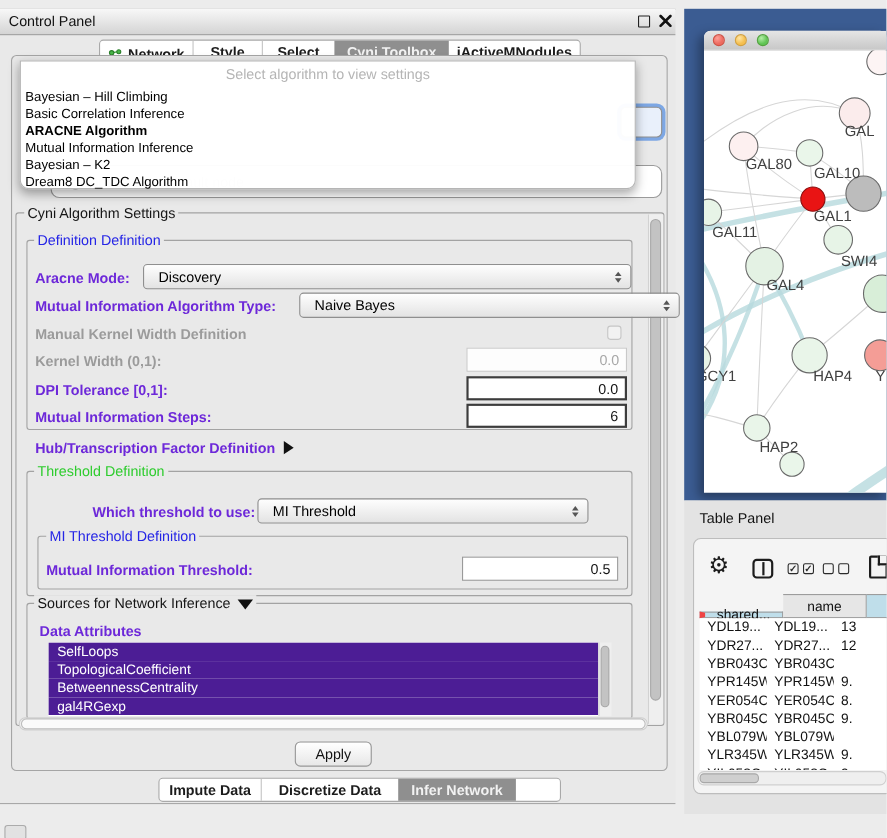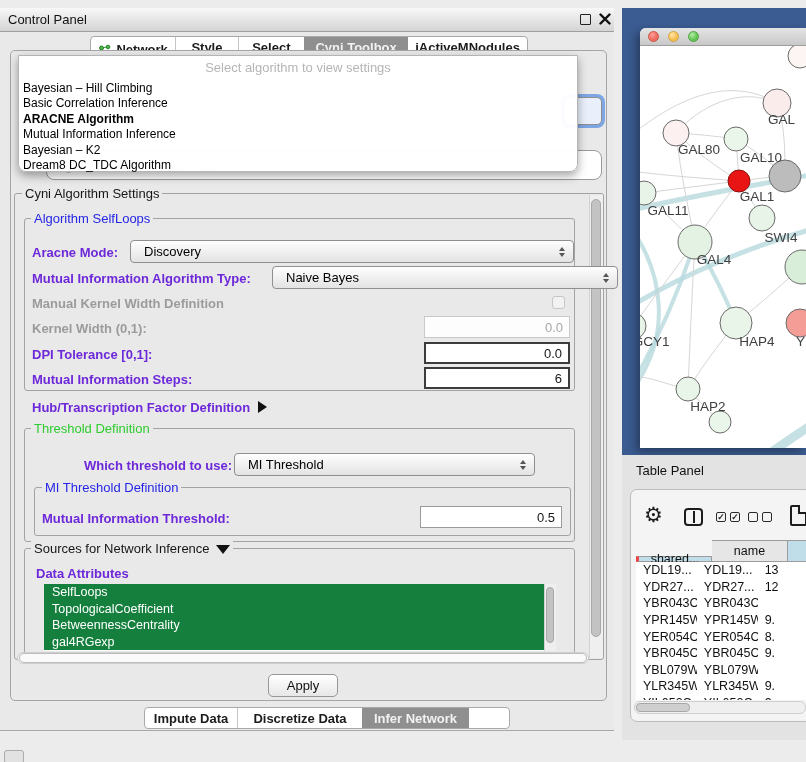--- a/index.html
+++ b/index.html
@@ -55,21 +55,21 @@
   .field.norm{border:1px solid #9a9a9a;}
 
   .checkbox{width:13px;height:13px;border:1px solid #c6c6c6;border-radius:3px;background:#f2f2f2;box-sizing:border-box;}
 
   .scroll-v{background:#efefef;border-left:1px solid #d2d2d2;box-sizing:border-box;}
   .thumb{background:#c3c3c3;border:1px solid #a8a8a8;border-radius:5px;box-sizing:border-box;}
   .scroll-h{background:#efefef;border:1px solid #cfcfcf;border-radius:6px;box-sizing:border-box;}
   .thumb-h{background:#fafafa;border:1px solid #bdbdbd;border-radius:5px;box-sizing:border-box;}
 
   .attr-list{background:#fff;overflow:hidden;}
-  .attr-item{height:16.5px;line-height:16.5px;padding-left:8px;font-size:12.5px;color:#fff;background:#15803d;white-space:nowrap;}
+  .attr-item{height:16.5px;line-height:16.5px;padding-left:8px;font-size:12.5px;color:#fff;background:#4c1d95;white-space:nowrap;}
 
   .btn{background:linear-gradient(#ffffff,#e7e7e7);border:1px solid #979797;border-radius:5px;font-size:13px;color:#111;
        display:flex;align-items:center;justify-content:center;box-sizing:border-box;}
 
   .tri-right{display:inline-block;width:0;height:0;border-top:6px solid transparent;border-bottom:6px solid transparent;border-left:9px solid #111;margin-left:8px;vertical-align:-1px;}
   .tri-down{display:inline-block;width:0;height:0;border-left:7px solid transparent;border-right:7px solid transparent;border-top:9px solid #111;margin-left:6px;vertical-align:-1px;}
 
   
   .desktop{left:622px;top:8px;width:184px;height:447px;background:#3b5c92;}
   .net-window{left:640px;top:28px;width:166px;height:420px;background:#fff;border-radius:6px 6px 0 0;box-shadow:-4px 4px 10px rgba(0,0,0,.35);}
@@ -86,21 +86,21 @@
   .tp-inner{left:630px;top:489px;width:182px;height:233px;background:#f4f4f4;border:1px solid #bdbdbd;border-radius:7px;box-sizing:border-box;}
   .gear{left:644px;top:504px;font-size:21px;color:#1c1c1c;line-height:21px;}
   .col-ico{left:684px;top:508px;width:19px;height:18px;border:2px solid #1c1c1c;border-radius:4px;box-sizing:border-box;}
   .col-ico::after{content:"";position:absolute;left:7px;top:1px;width:2px;height:12px;background:#1c1c1c;}
   .cb{width:10px;height:10px;border:1.5px solid #2a2a2a;border-radius:2px;display:inline-block;box-sizing:border-box;font-size:9px;line-height:8px;text-align:center;color:#2a2a2a;font-weight:bold;}
   .doc-ico{left:790px;top:505px;width:17px;height:21px;border:2px solid #1c1c1c;border-radius:2px;box-sizing:border-box;background:#f4f4f4;}
   .doc-ico::after{content:"";position:absolute;right:-2px;top:-2px;width:7px;height:7px;background:#f4f4f4;border-left:2px solid #1c1c1c;border-bottom:2px solid #1c1c1c;}
 
   .tbl-head{left:636px;top:540px;height:22px;display:flex;}
   .th{border:1px solid #9c9c9c;border-left:none;box-sizing:border-box;font-size:12.5px;display:flex;align-items:center;justify-content:center;color:#111;}
-  .th:first-child{border-left:3px solid #ef4444;margin-top:16px;}
+  .th:first-child{border-left:5px solid #ef4444;margin-top:16px;}
   .th.blue-h{background:#bfdeea;}
   .th.gray-h{background:#e6e6e6;}
   .tbl-rows{left:636px;top:562px;width:170px;height:138px;overflow:hidden;background:#fff;}
   .tr{display:flex;height:16.6px;align-items:center;}
   .td{font-size:12.5px;color:#111;white-space:nowrap;overflow:hidden;box-sizing:border-box;padding-left:7px;}
 
   .corner-widget{left:4px;top:750px;width:20px;height:14px;background:#e2e2e2;border:1px solid #ababab;border-radius:3px;box-sizing:border-box;}
 </style>
 </head>
 <body>
@@ -158,21 +158,21 @@
       </div>
   </div>
 
   <div class="abs group" style="left:14px;top:193px;width:590px;height:467px;"></div>
   <div class="abs gtitle" style="left:22px;top:186px;">Cyni Algorithm Settings</div>
 
   <div class="abs scroll-v" style="left:589px;top:195px;width:14px;height:463px;"></div>
   <div class="abs thumb" style="left:591px;top:199px;width:10px;height:438px;"></div>
 
   <div class="abs group" style="left:24px;top:218px;width:551px;height:173px;"></div>
-  <div class="abs gtitle blue" style="left:31px;top:211px;">Algorithm SelfLoops</div>
+  <div class="abs gtitle blue" style="left:31px;top:211px;">Definition Definition</div>
 
   <div class="abs lbl" style="left:32px;top:245px;">Aracne Mode:</div>
   <div class="abs combo" style="left:130px;top:240px;width:444px;height:23px;">
     <span>Discovery</span>
     <span class="stepper">
         <span class="tri-up"></span>
         <span class="tri-dn"></span>
       </span>
   </div>
 

